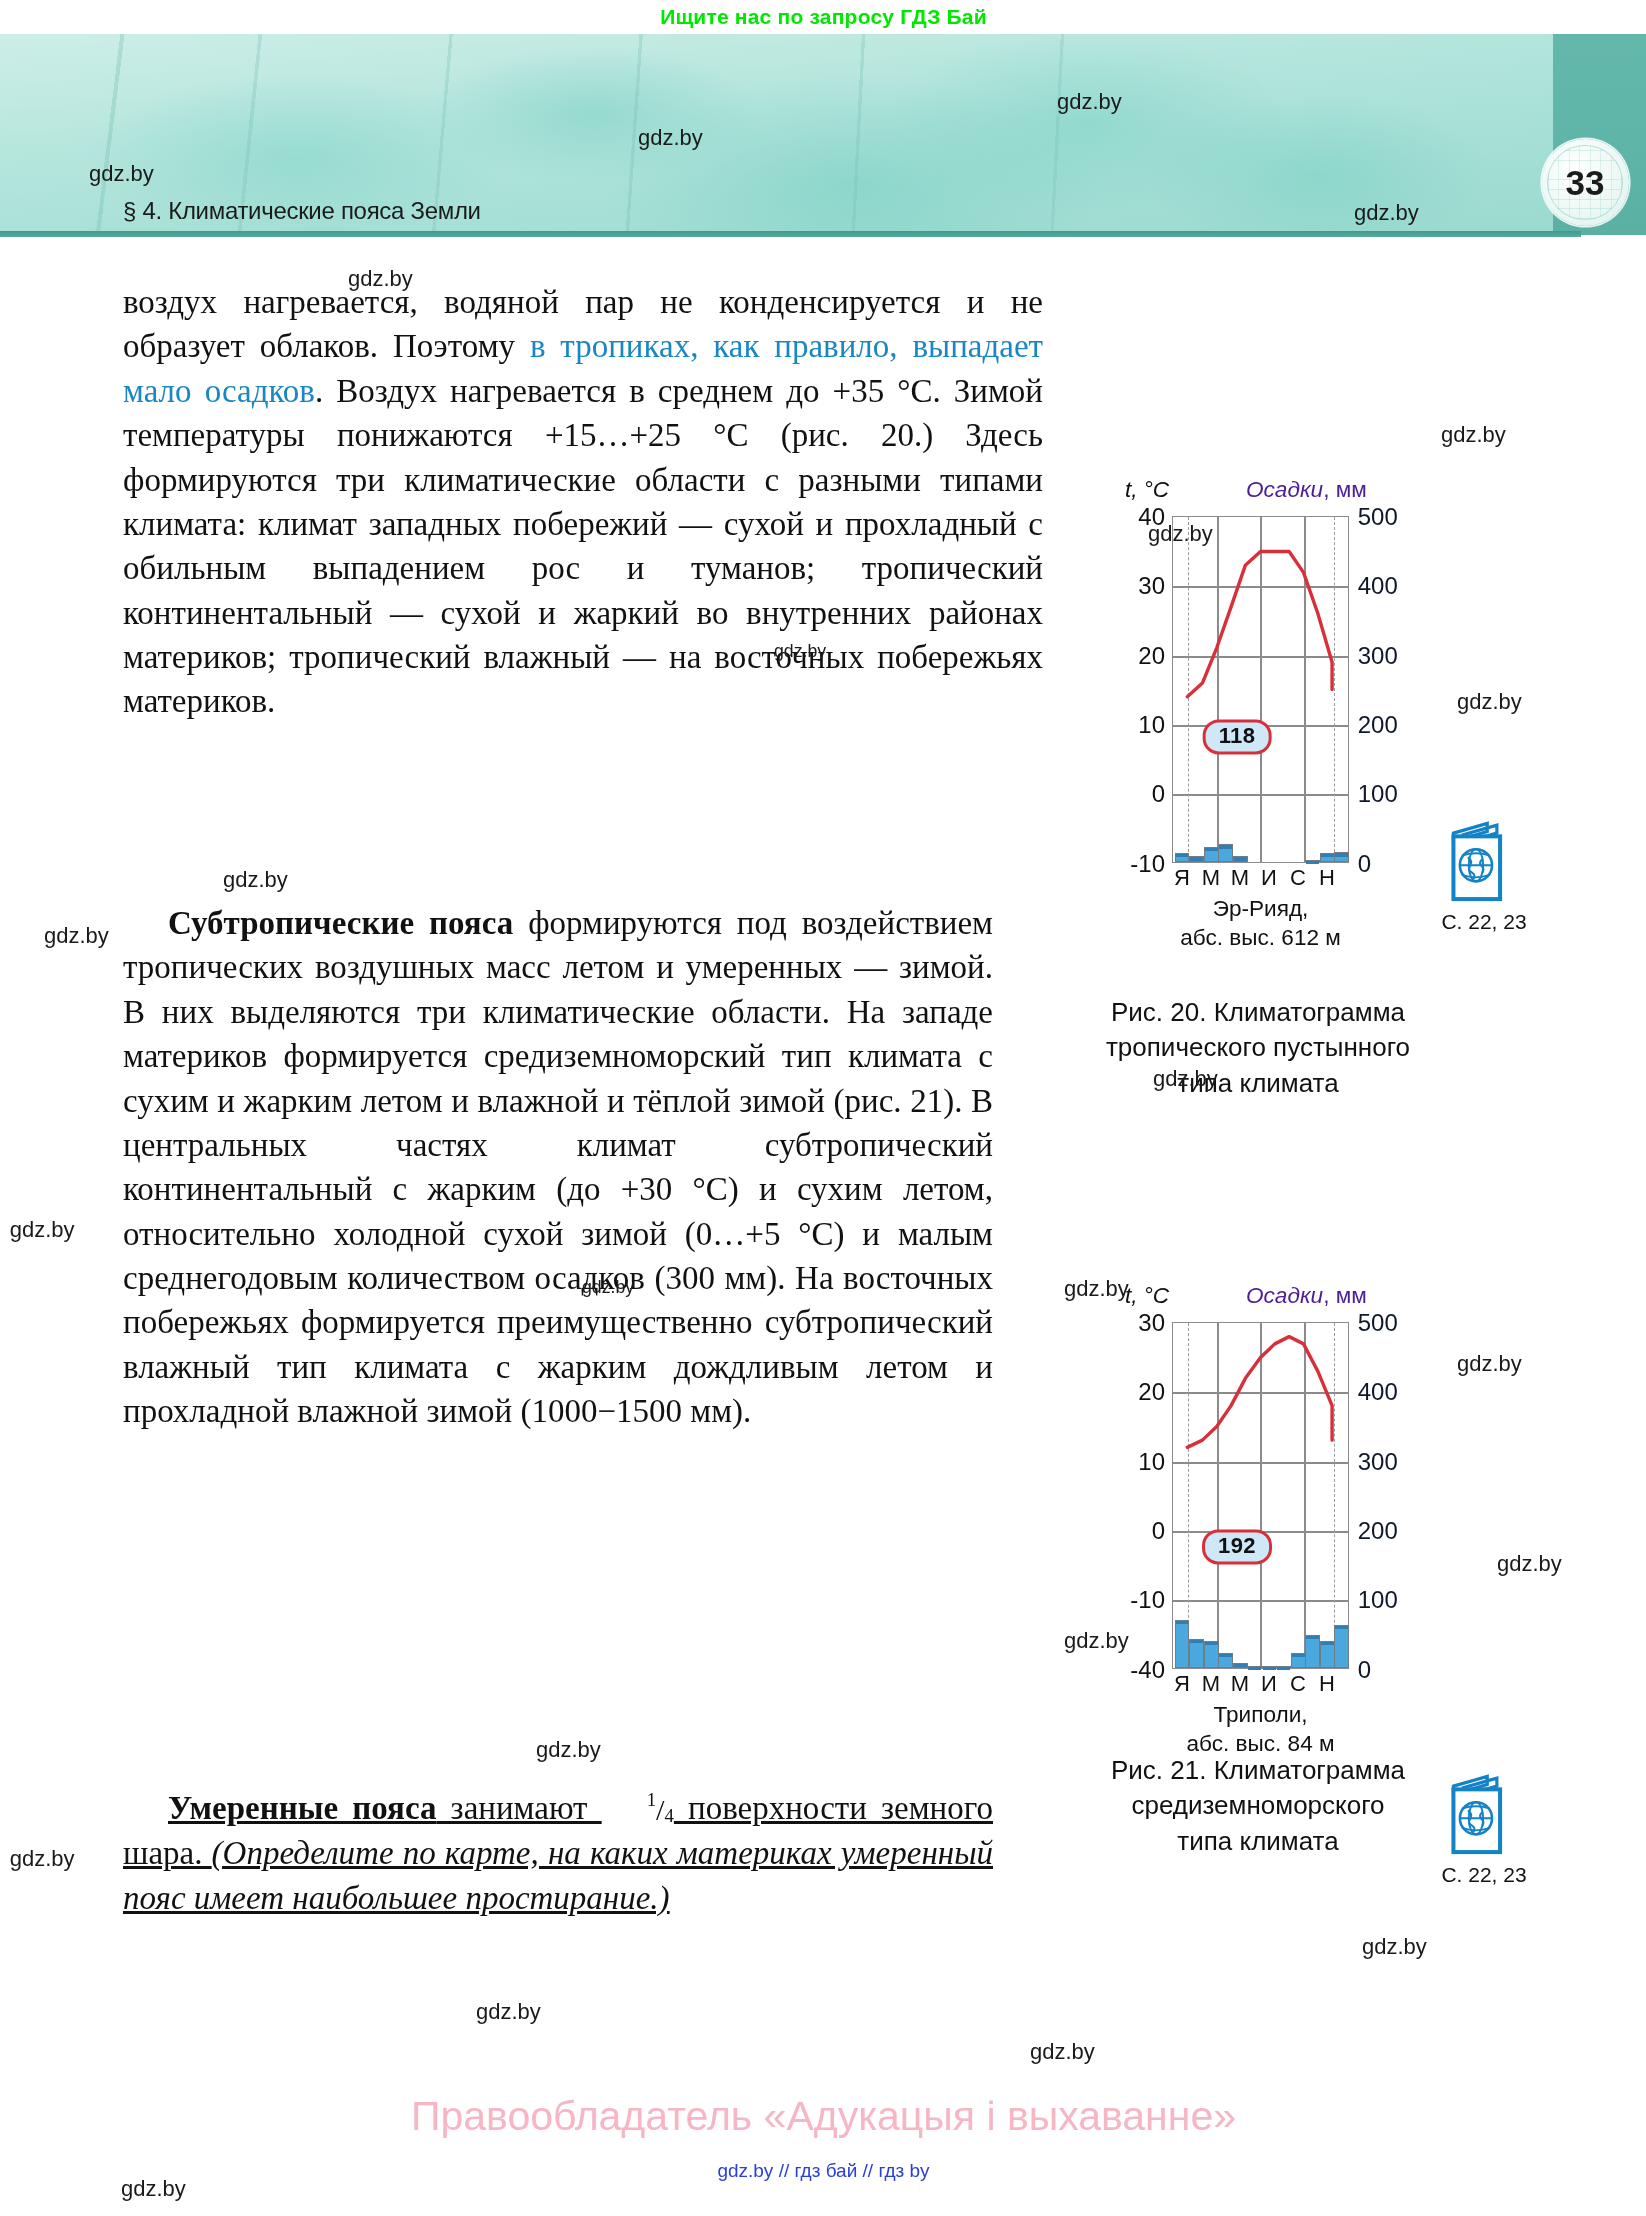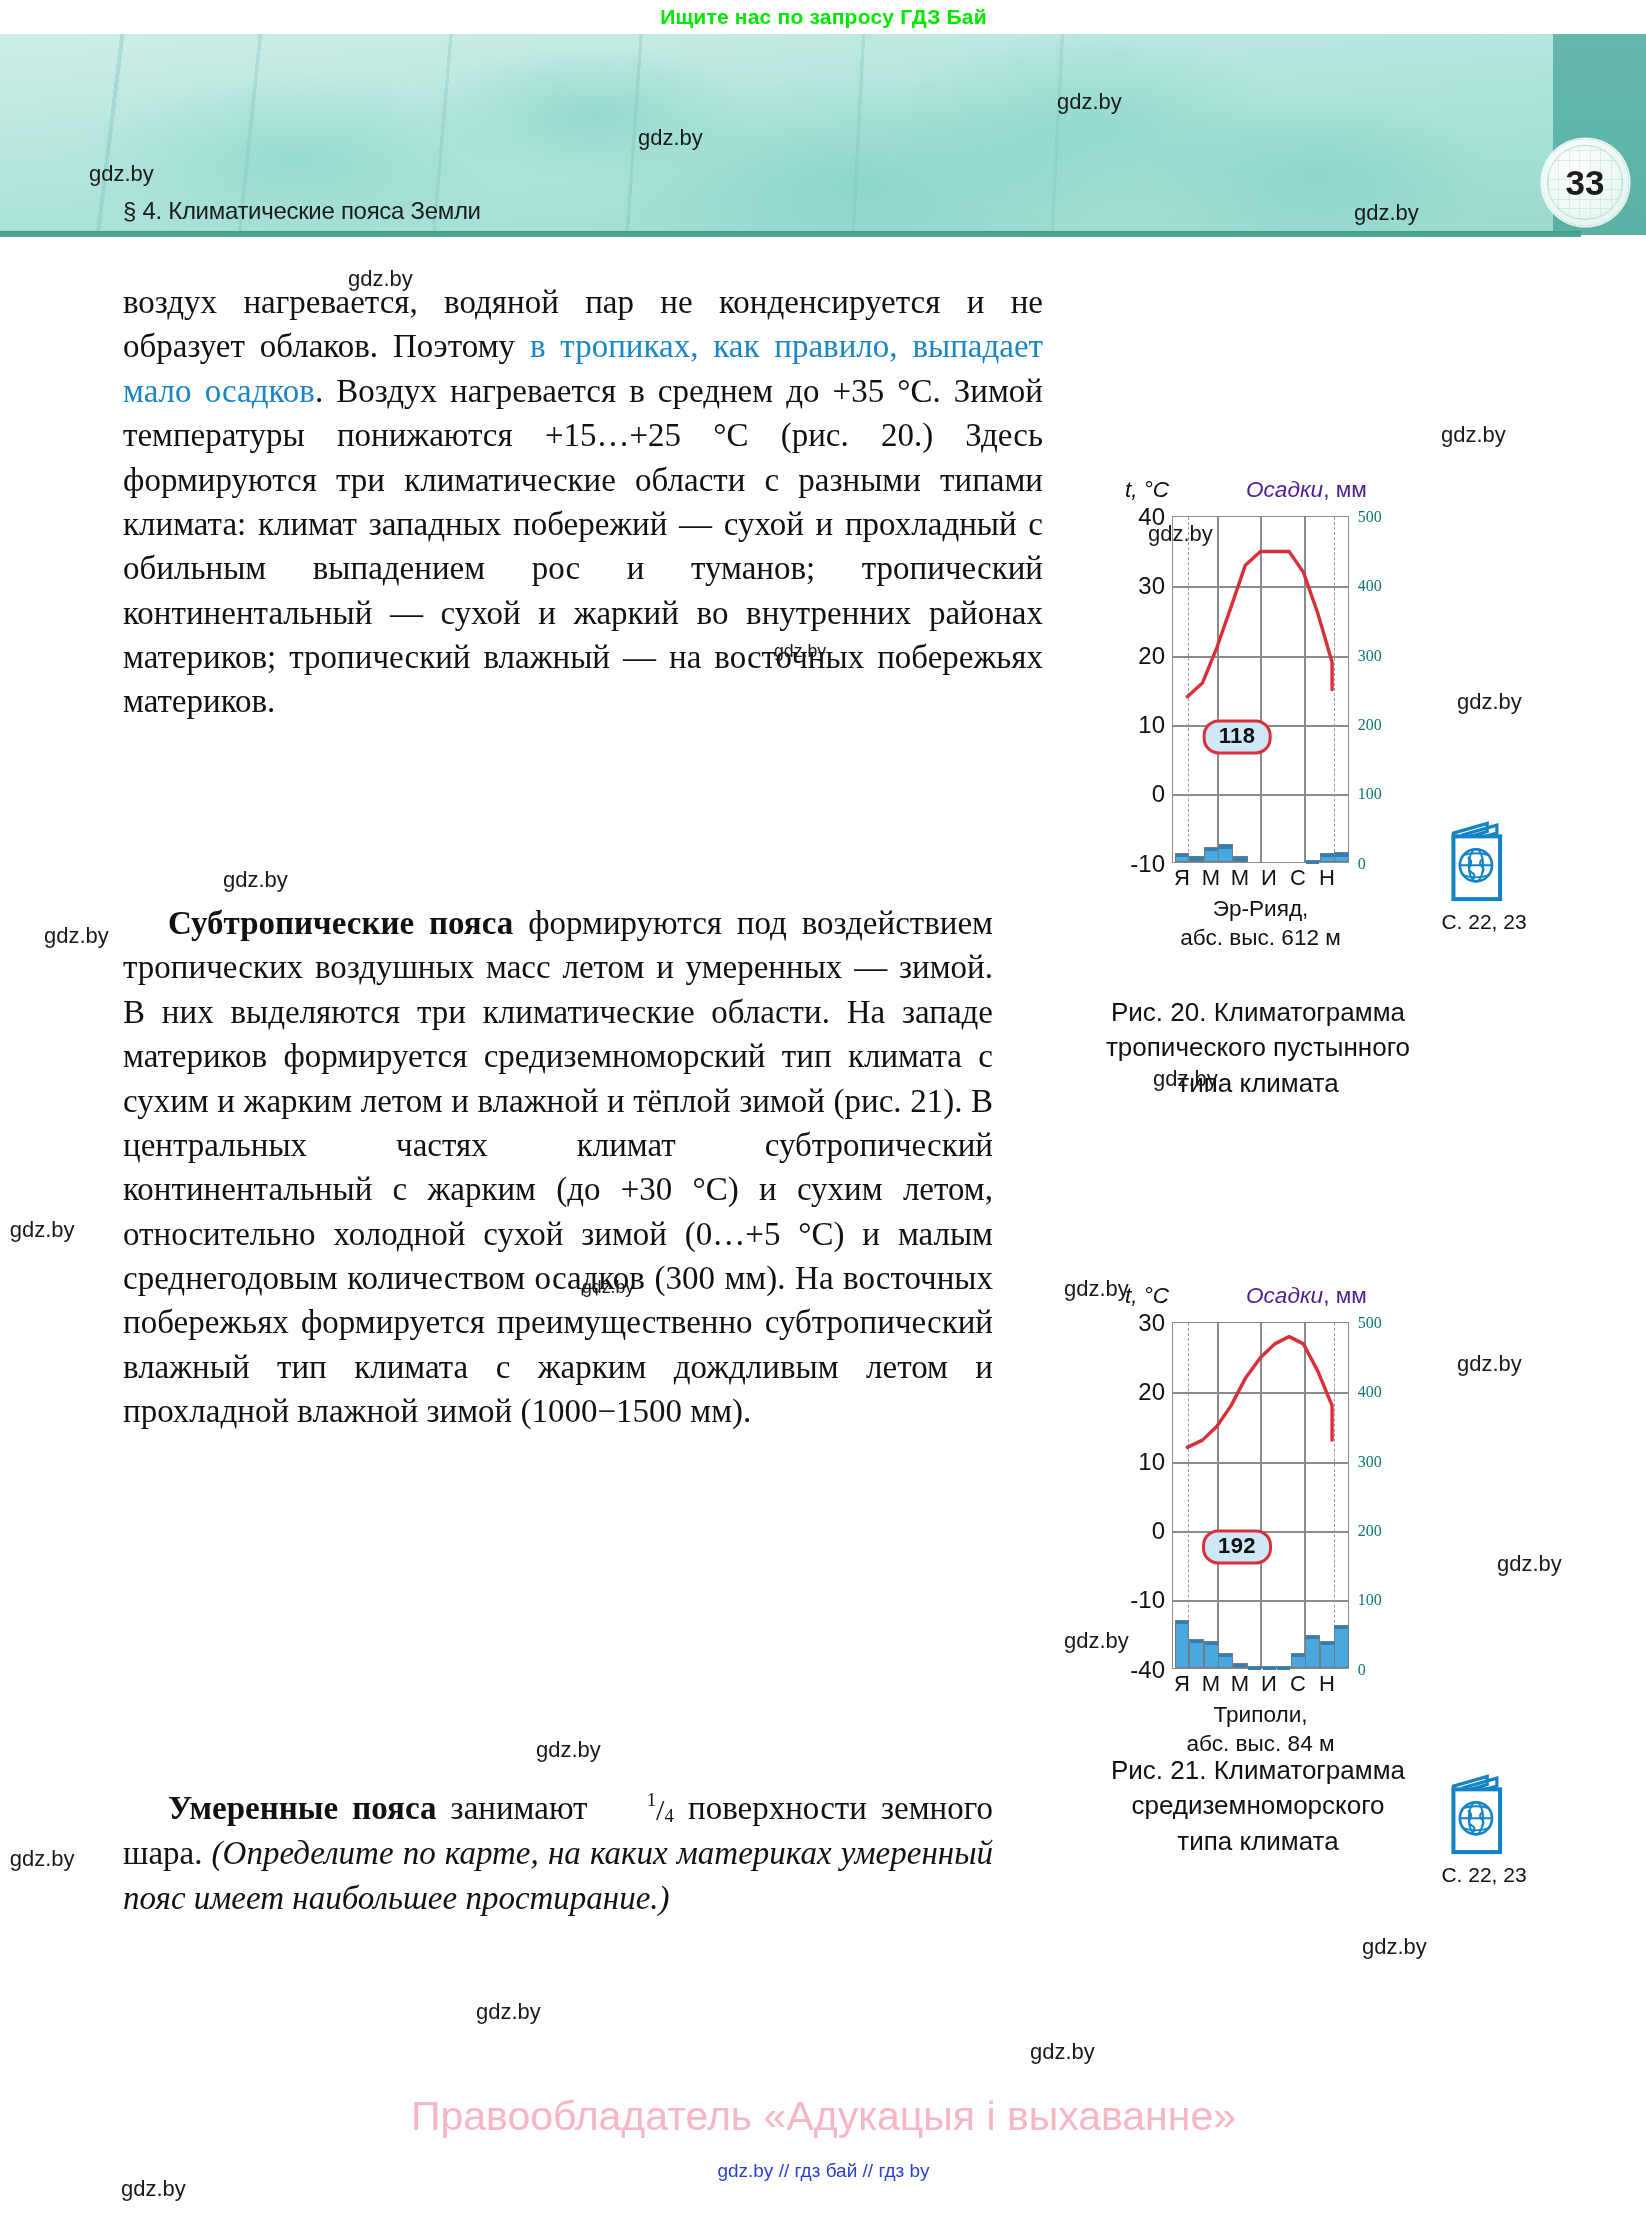--- a/index.html
+++ b/index.html
@@ -119,21 +119,21 @@
   }
   .grid-v{position:absolute;top:0;bottom:0;width:1.6px;background:#8b8b8b;}
   .grid-h{position:absolute;left:0;right:0;height:1.6px;background:#8b8b8b;}
   .dash-v{position:absolute;top:0;bottom:0;width:0;border-left:1.6px dashed #9a9a9a;}
   .ytick{
     position:absolute;right:calc(100% + 8px);transform:translateY(-50%);
     font-family:"Liberation Sans", sans-serif;font-size:24px;color:#111;white-space:nowrap;
   }
   .ytick-r{
     position:absolute;left:calc(100% + 9.7px);transform:translateY(-50%);
-    font-family:Liberation Serif, serif;font-size:16px;color:#0f766e;white-space:nowrap;
+    font-family:Liberation Sans, sans-serif;font-size:24px;color:#0f172a;white-space:nowrap;
   }
   .xtick{
     position:absolute;top:calc(100% + 3.2px);transform:translateX(-50%);
     font-family:"Liberation Sans", sans-serif;font-size:22px;color:#111;
   }
   .bar{position:absolute;bottom:0;background:#4aa8de;border:1.2px solid #6f7d86;box-sizing:border-box;}
   .bar:after{content:"";position:absolute;left:0;right:0;top:0;height:3.2px;background:#2f7fb4;}
   .tempcurve{position:absolute;left:0;top:0;width:100%;height:100%;overflow:visible;}
   .annot{
     position:absolute;transform:translate(-50%,-50%);
@@ -191,21 +191,21 @@
   </div>
 
   <div class="col-left block1" style="width:920px;">
     <p class="p"><span>воздух нагревается, водяной пар не конденсируется и не образует облаков. Поэтому </span><span class="hl">в тропиках, как правило, выпадает мало осадков</span><span>. Воздух нагревается в среднем до +35 °С. Зимой температуры понижаются +15…+25 °С (рис. 20.) Здесь формируются три климатические области с разными типами климата: климат западных побережий — сухой и прохладный с обильным выпадением рос и туманов; тропический континентальный — сухой и жаркий во внутренних районах материков; тропический влажный — на восточных побережьях материков.</span></p>
   </div>
 
   <div class="col-left block3" style="width:870px;">
     <p class="p indent"><span class="b">Субтропические пояса</span><span> формируются под воздействием тропических воздушных масс летом и умеренных — зимой. В них выделяются три климатические области. На западе материков формируется средиземноморский тип климата с сухим и жарким летом и влажной и тёплой зимой (рис. 21). В центральных частях климат субтропический континентальный с жарким (до +30 °С) и сухим летом, относительно холодной сухой зимой (0…+5 °С) и малым среднегодовым количеством осадков (300 мм). На восточных побережьях формируется преимущественно субтропический влажный тип климата с жарким дождливым летом и прохладной влажной зимой (1000−1500 мм).</span></p>
   </div>
 
-  <div class="col-left block4" style="width:870px;">
+  <div class="col-left block4" style="width:870px;text-decoration:underline;">
     <p class="p indent"><span class="b">Умеренные пояса</span><span> занимают </span><span class="frac"><sup>1</sup>/<sub>4</sub></span><span> поверхности земного шара. </span><span class="it">(Определите по карте, на каких материках умеренный пояс имеет наибольшее простирание.)</span></p>
   </div>
 
   <div class="figcol" style="top:516px;">
     <div class="climo">
       <div class="axlabel-t">t, °C</div>
       <div class="axlabel-p"><i>Осадки</i>, мм</div>
 
       <div class="plot">
 

